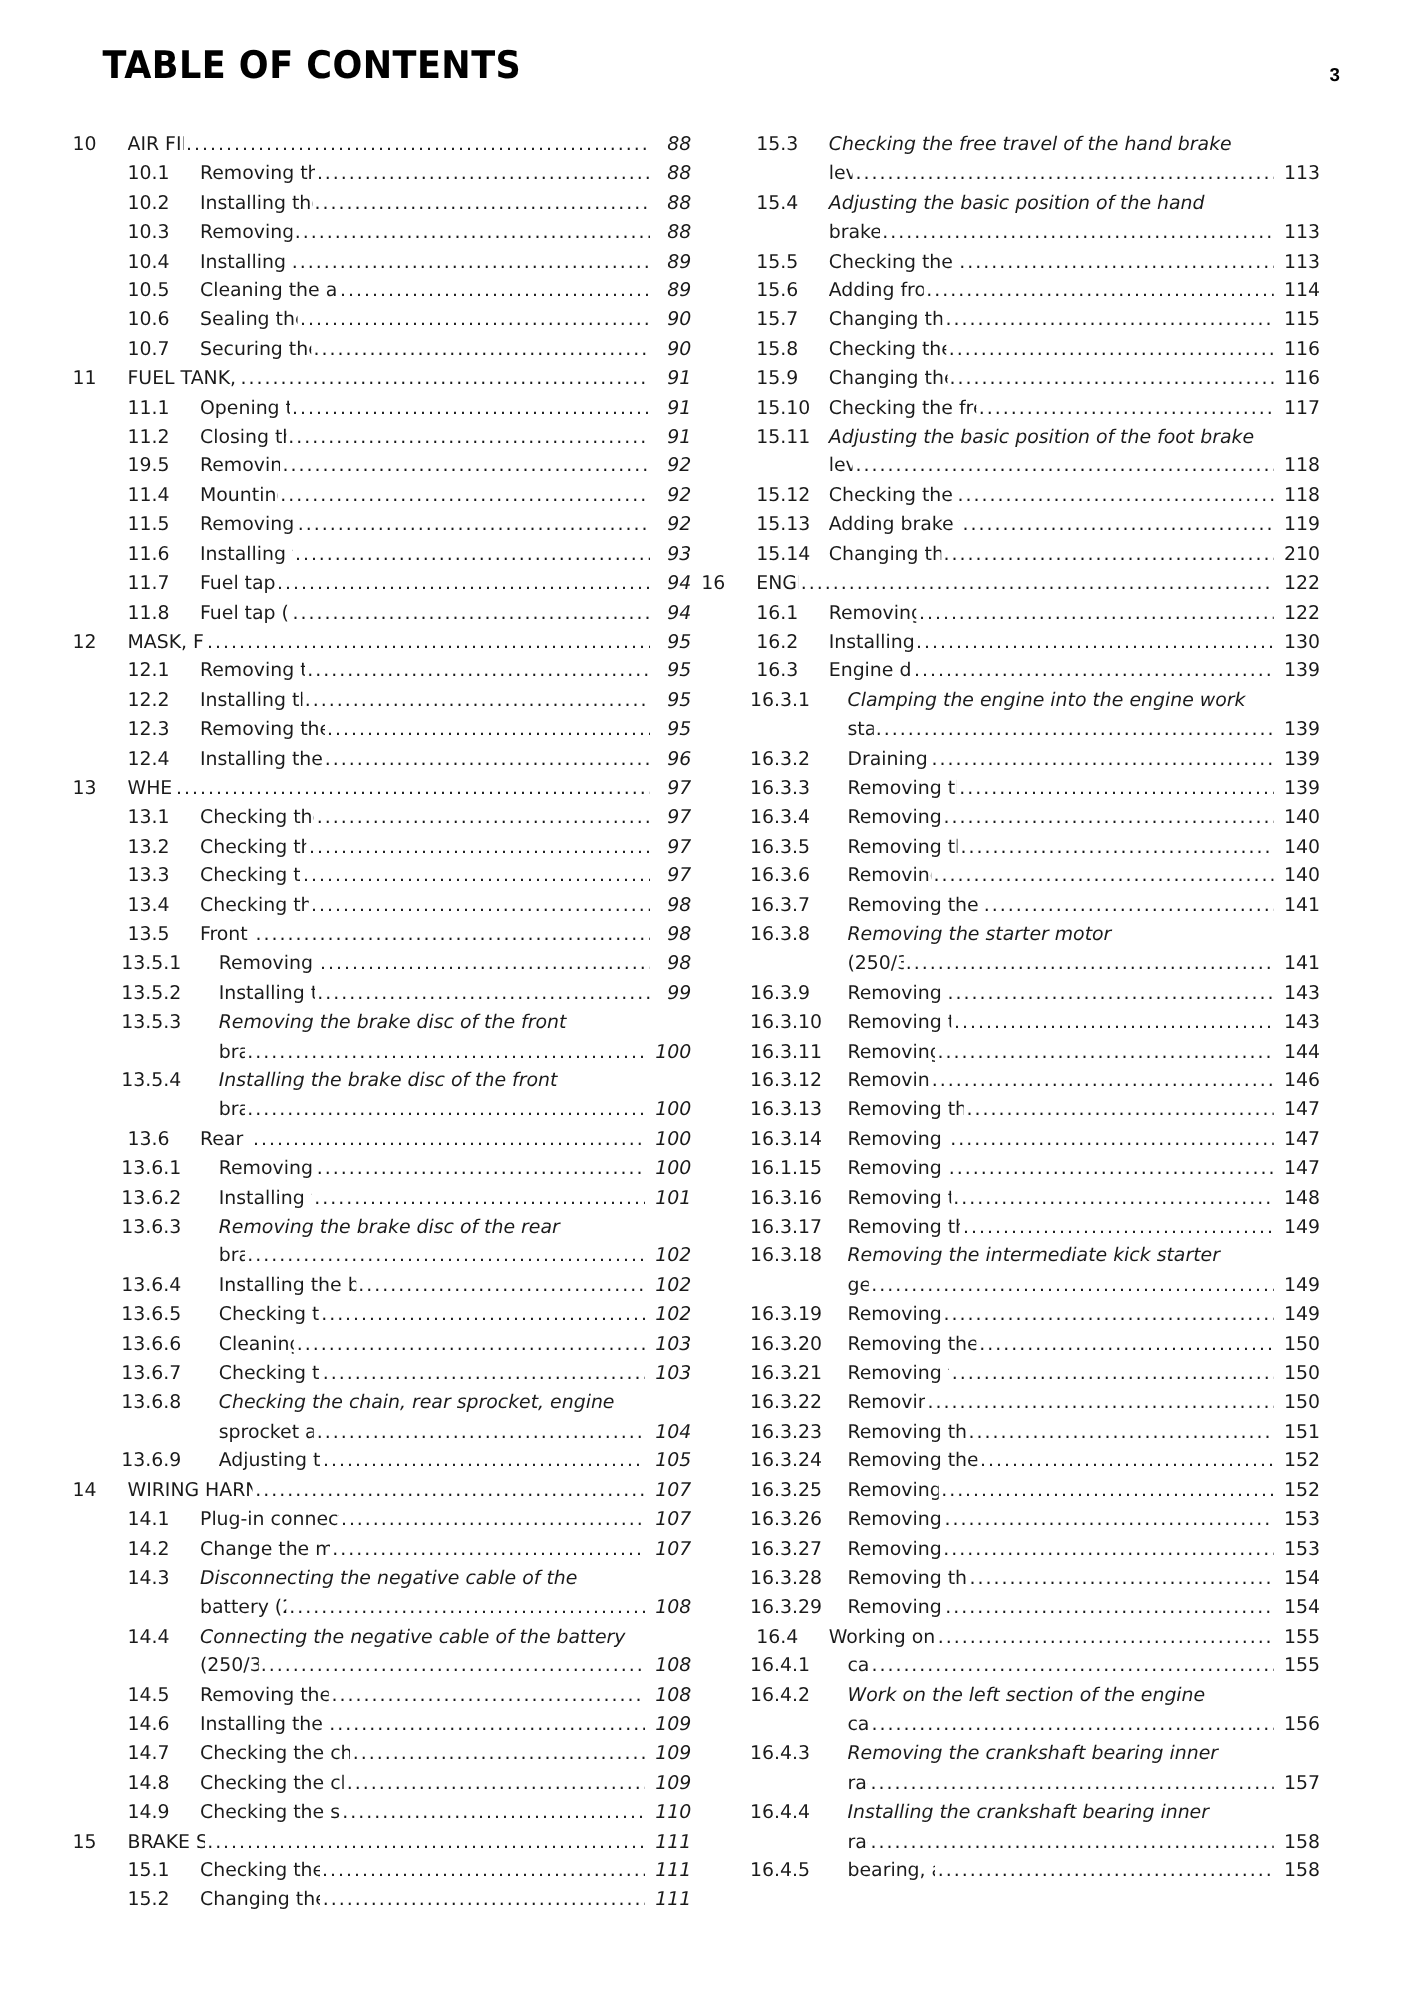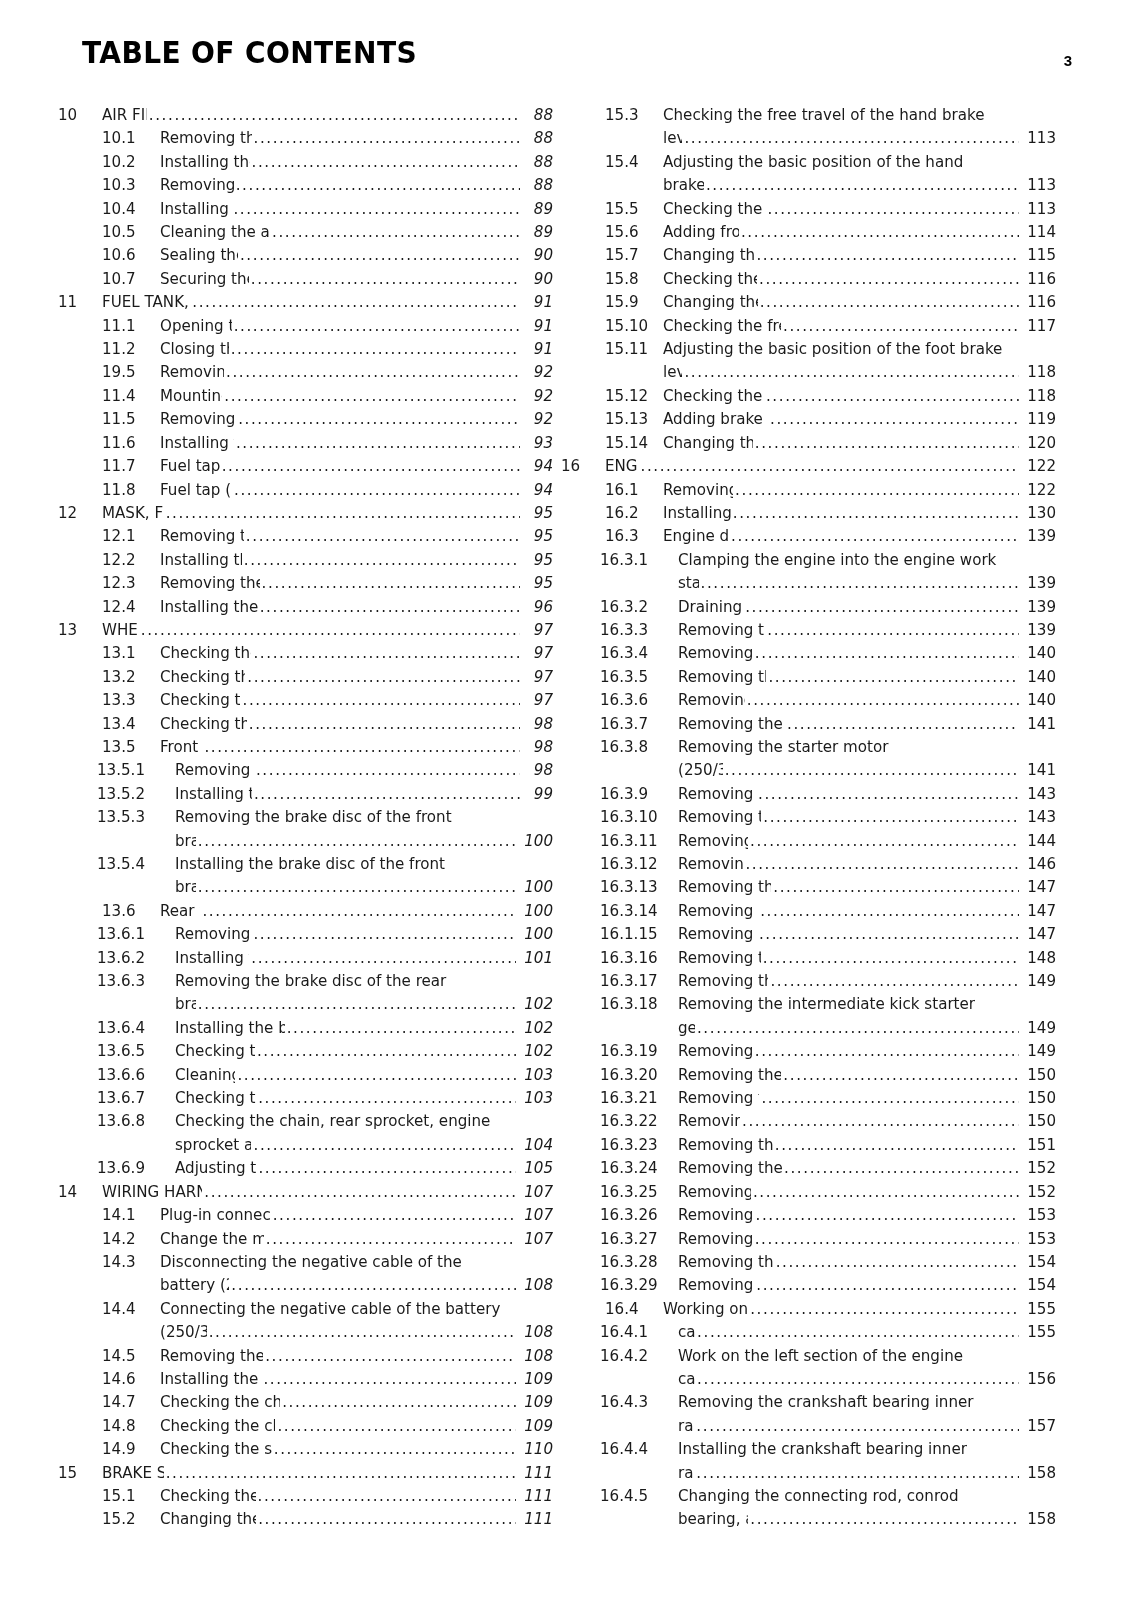--- a/index.html
+++ b/index.html
@@ -123,20 +123,21 @@
   .pg {
     flex: 0 0 auto;
     text-align: right;
     padding-left: 2px;
     font-variant-numeric: lining-nums;
   }
   .wrapline {
     display: flex;
     align-items: flex-end;
     width: 100%;
+    font-style: italic;
   }
   .plainline {
     white-space: nowrap;
   }
   
   .col-left .pg { width: 30px; font-style: italic; }
   .col-left .pg.w3 { width: 34px; }
   .col-right .pg { width: 34px; }
 </style>
 </head>
@@ -839,21 +840,21 @@
               <span class="pg w3">119</span>
             </div>
           </div>
         </div>
         <div class="toc-entry lvl2">
           <div class="num">15.14</div>
           <div class="body">
             <div class="line">
               <span class="text">Changing the rear brake fluid</span>
               <span class="leader"></span>
-              <span class="pg w3">120</span>
+              <span class="pg w3">210</span>
             </div>
           </div>
         </div>
         <div class="toc-entry lvl1">
           <div class="num">16</div>
           <div class="body">
             <div class="line">
               <span class="text">ENGINE</span>
               <span class="leader"></span>
               <span class="pg w3">122</span>
@@ -1244,23 +1245,20 @@
             <div class="line">
               <span class="text">race</span>
               <span class="leader"></span>
               <span class="pg w3">158</span>
             </div>
           </div>
         </div>
         <div class="toc-entry lvl3">
           <div class="num">16.4.5</div>
           <div class="body">
-            <div class="wrapline">
-              <span class="plainline">Changing the connecting rod, conrod</span>
-            </div>
             <div class="line">
               <span class="text">bearing, and crank pin</span>
               <span class="leader"></span>
               <span class="pg w3">158</span>
             </div>
           </div>
         </div>
       </div>
   </div>
 

